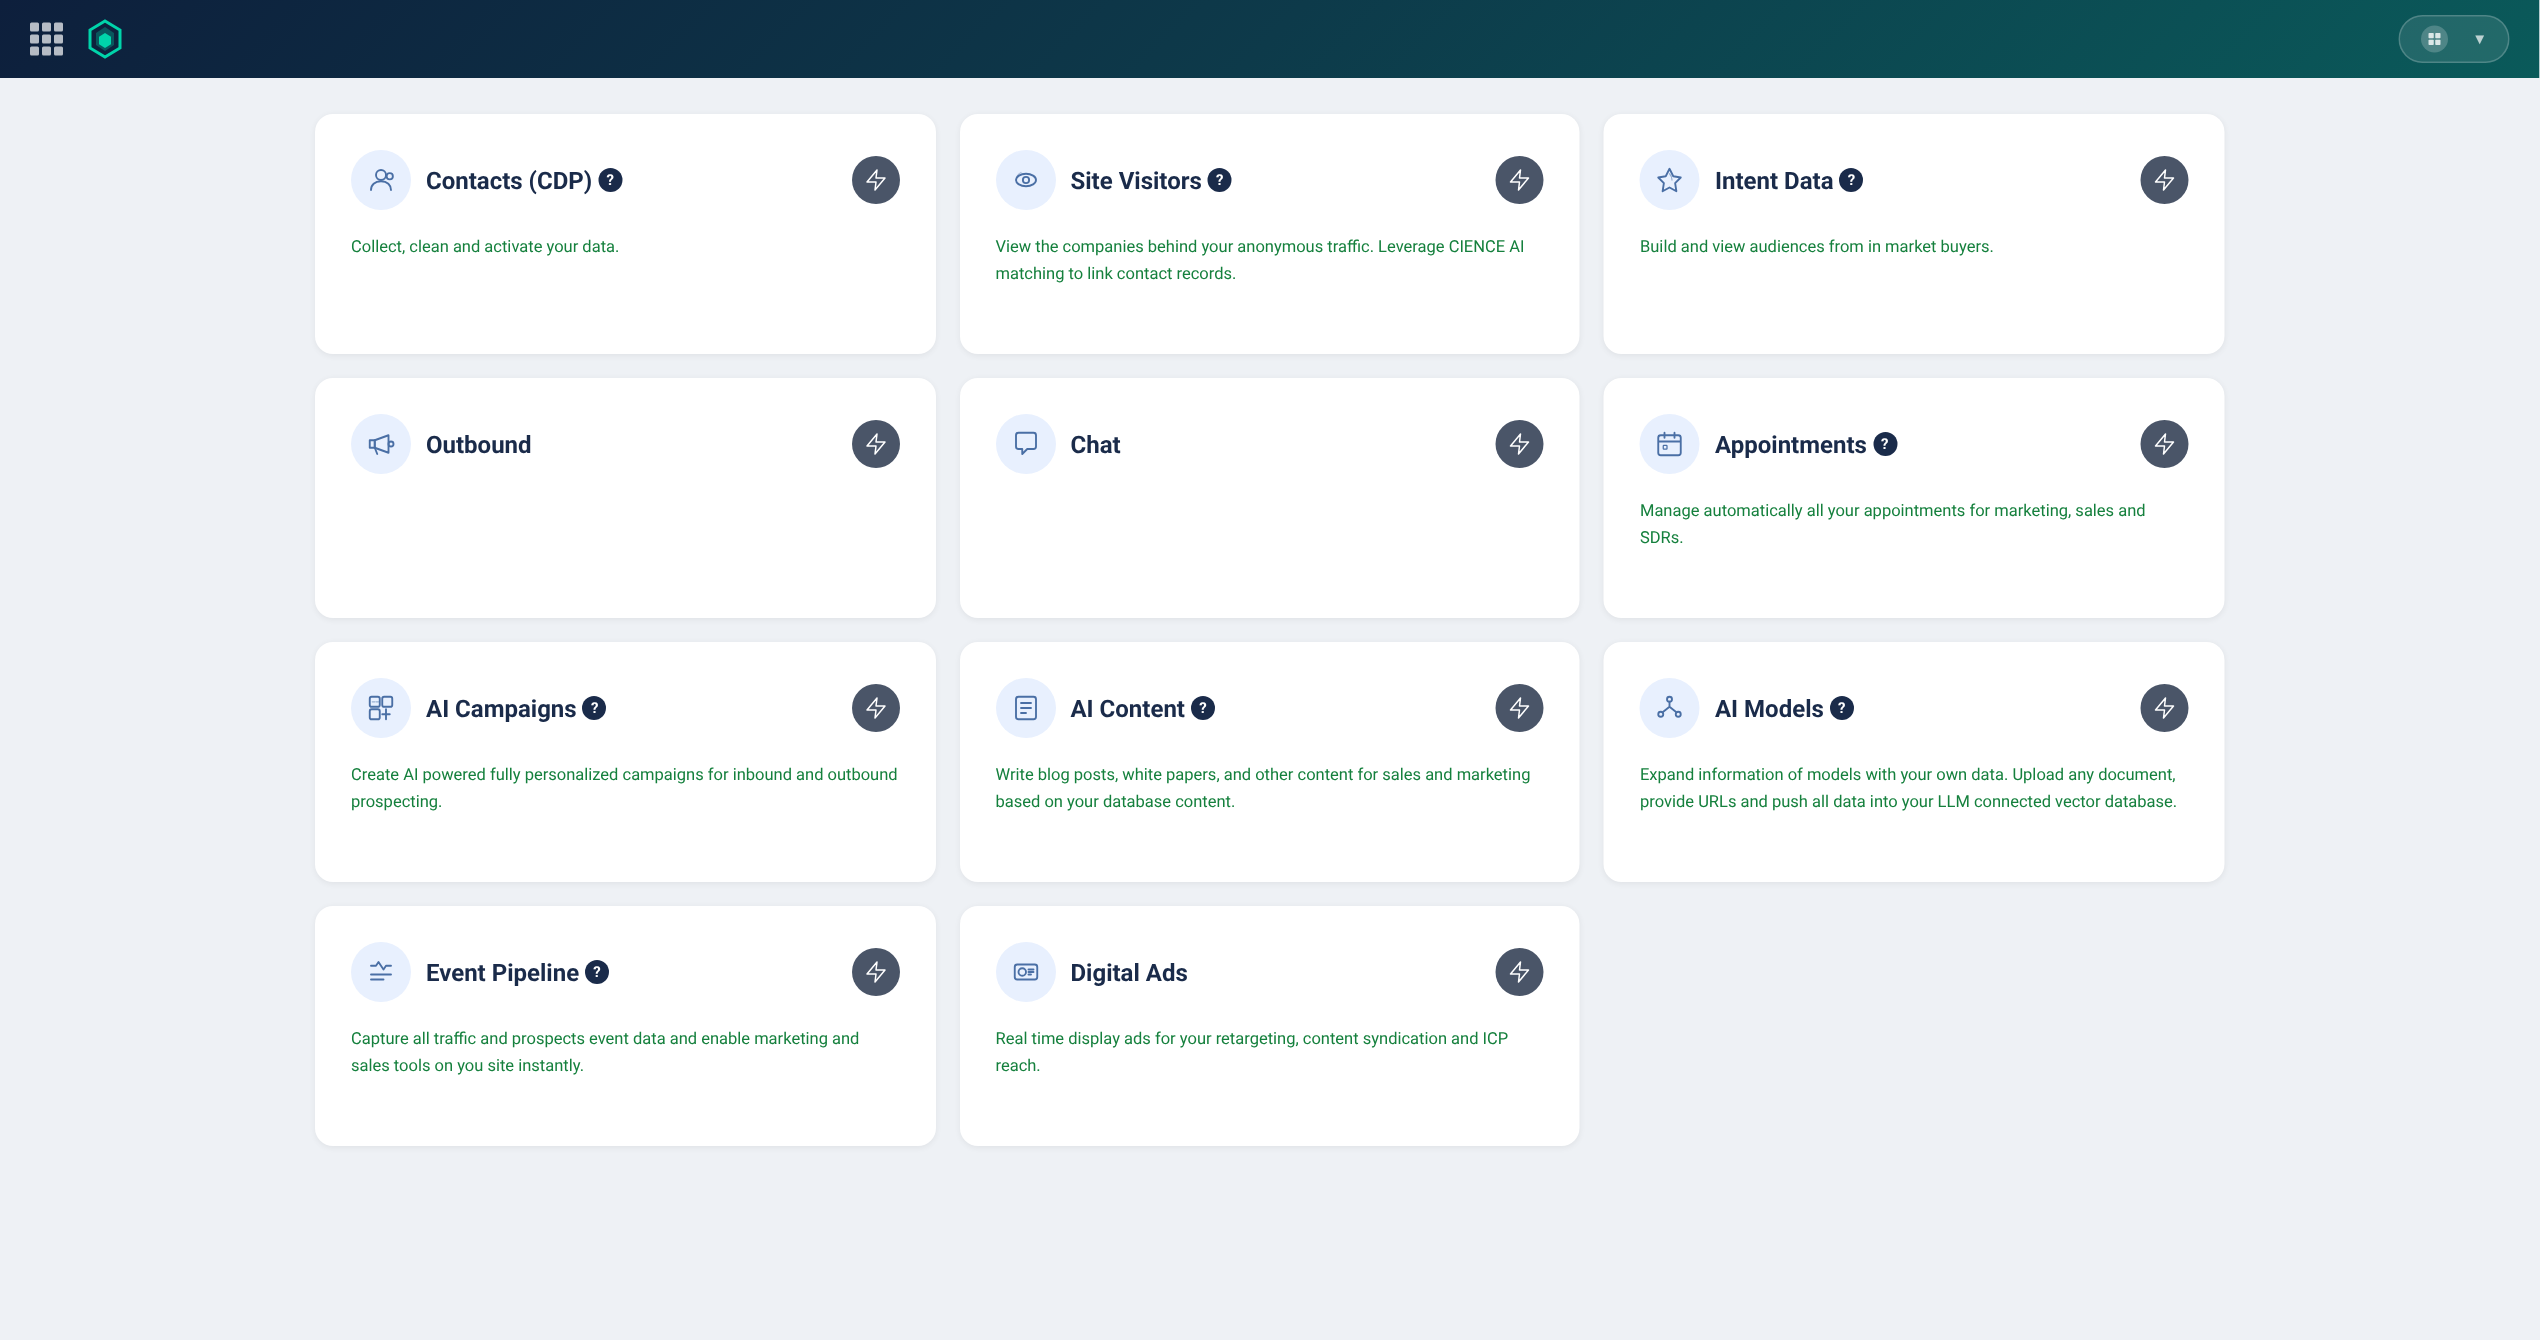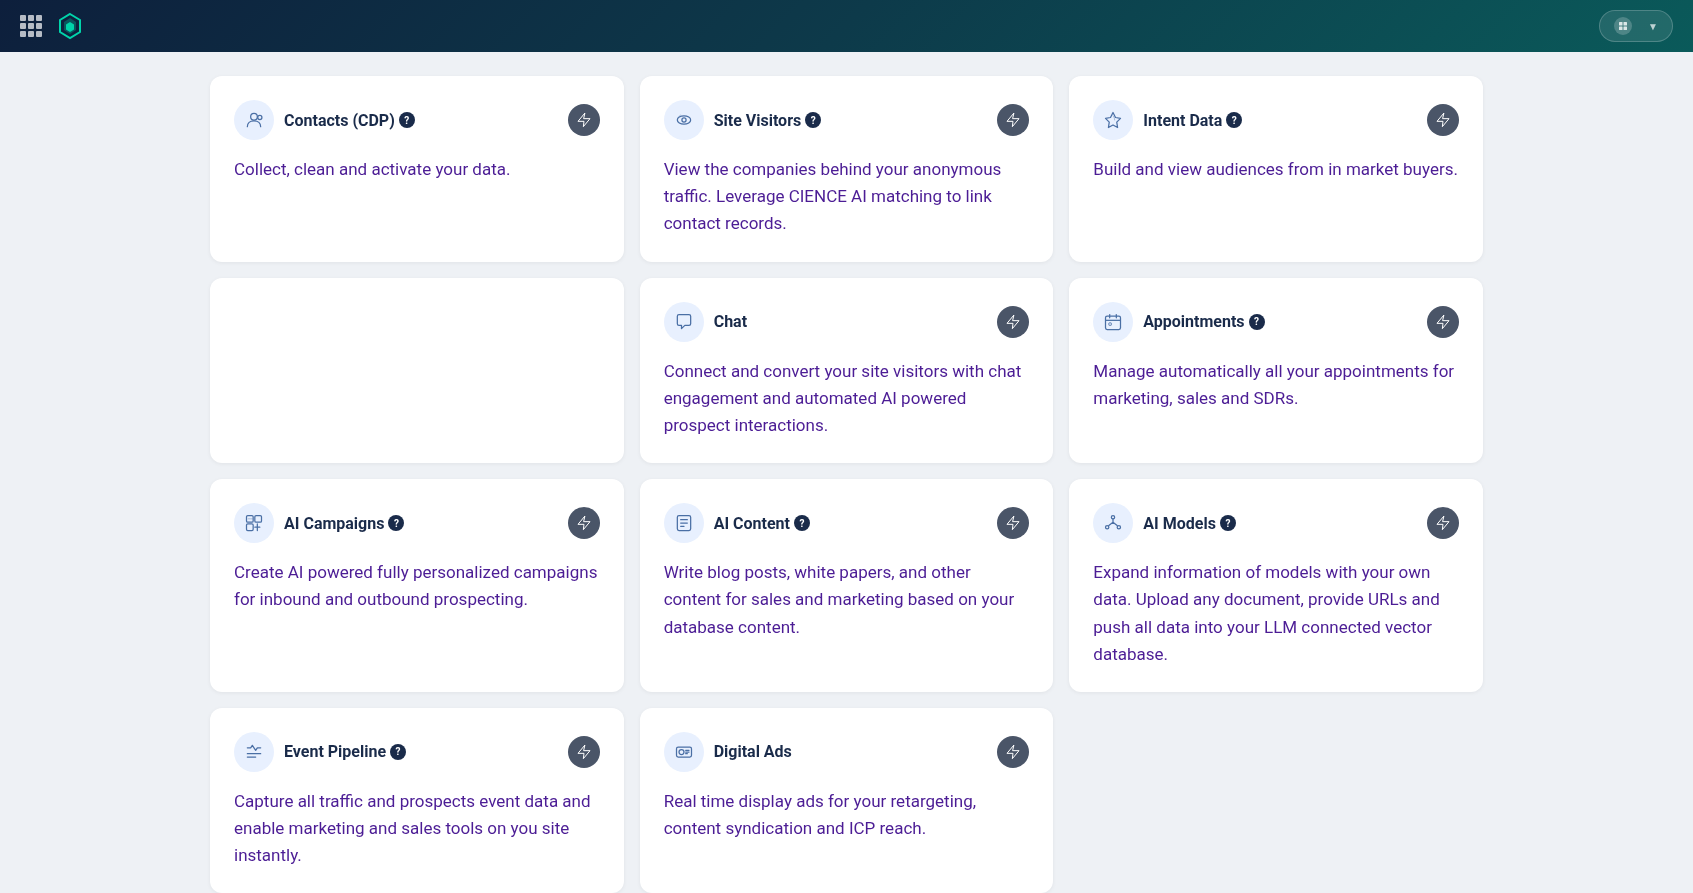--- a/index.html
+++ b/index.html
@@ -172,22 +172,22 @@
 
     .action-btn svg {
       width: 16px;
       height: 16px;
       stroke: white;
       fill: none;
       stroke-width: 1.5;
     }
 
     .card-description {
-      font-size: 17px;
-      color: #4c1d95;
+      font-size: 11px;
+      color: #15803d;
       line-height: 1.6;
     }
 
     
     .cards-grid .card:last-child {
       
     }
   </style>
 </head>
 <body>
@@ -291,40 +291,59 @@
       </div>
       <div class="action-btn">
         <svg viewBox="0 0 24 24" stroke="white" fill="none" stroke-width="1.5">
           <polygon points="13,2 3,14 12,14 11,22 21,10 12,10" stroke-linejoin="round" stroke-linecap="round"></polygon>
         </svg>
       </div>
     </div>
     <p class="card-description">Build and view audiences from in market buyers.</p>
   </div>
       <div class="card">
+    <div class="card-header">
+      <div class="card-title-group">
+        <div class="card-icon-wrapper">
+          <svg viewBox="0 0 24 24">
+                <path d="M3 9 L3 15 L7 15 L7 9 Z" stroke="#4a6fa5" stroke-width="1.5" fill="none" stroke-linejoin="round"></path>
+                <path d="M7 9 L18 5 L18 19 L7 15 Z" stroke="#4a6fa5" stroke-width="1.5" fill="none" stroke-linejoin="round"></path>
+                <path d="M7 15 L9 20" stroke="#4a6fa5" stroke-width="1.5" fill="none" stroke-linecap="round"></path>
+                <circle cx="20" cy="12" r="2" stroke="#4a6fa5" stroke-width="1.5" fill="none"></circle>
+              </svg>
+        </div>
+        <span class="card-title">
+          Outbound
+        </span>
+      </div>
+      <div class="action-btn">
+        <svg viewBox="0 0 24 24" stroke="white" fill="none" stroke-width="1.5">
+          <polygon points="13,2 3,14 12,14 11,22 21,10 12,10" stroke-linejoin="round" stroke-linecap="round"></polygon>
+        </svg>
+      </div>
+    </div>
   </div>
       <div class="card">
     <div class="card-header">
       <div class="card-title-group">
         <div class="card-icon-wrapper">
           <svg viewBox="0 0 24 24">
                 <path d="M4 5 Q4 3 6 3 L18 3 Q20 3 20 5 L20 14 Q20 16 18 16 L13 16 L9 20 L9 16 L6 16 Q4 16 4 14 Z" stroke="#4a6fa5" stroke-width="1.5" fill="none" stroke-linejoin="round"></path>
               </svg>
         </div>
         <span class="card-title">
           Chat
         </span>
       </div>
       <div class="action-btn">
         <svg viewBox="0 0 24 24" stroke="white" fill="none" stroke-width="1.5">
           <polygon points="13,2 3,14 12,14 11,22 21,10 12,10" stroke-linejoin="round" stroke-linecap="round"></polygon>
         </svg>
       </div>
     </div>
-    <p class="card-description">Connect and convert your site visitors with chat engagement and automated AI powered prospect interactions.</p>
   </div>
       <div class="card">
     <div class="card-header">
       <div class="card-title-group">
         <div class="card-icon-wrapper">
           <svg viewBox="0 0 24 24">
                 <rect x="3" y="5" width="18" height="16" rx="2" stroke="#4a6fa5" stroke-width="1.5" fill="none"></rect>
                 <path d="M3 10 L21 10" stroke="#4a6fa5" stroke-width="1.5"></path>
                 <path d="M8 3 L8 7" stroke="#4a6fa5" stroke-width="1.5" stroke-linecap="round"></path>
                 <path d="M16 3 L16 7" stroke="#4a6fa5" stroke-width="1.5" stroke-linecap="round"></path>

